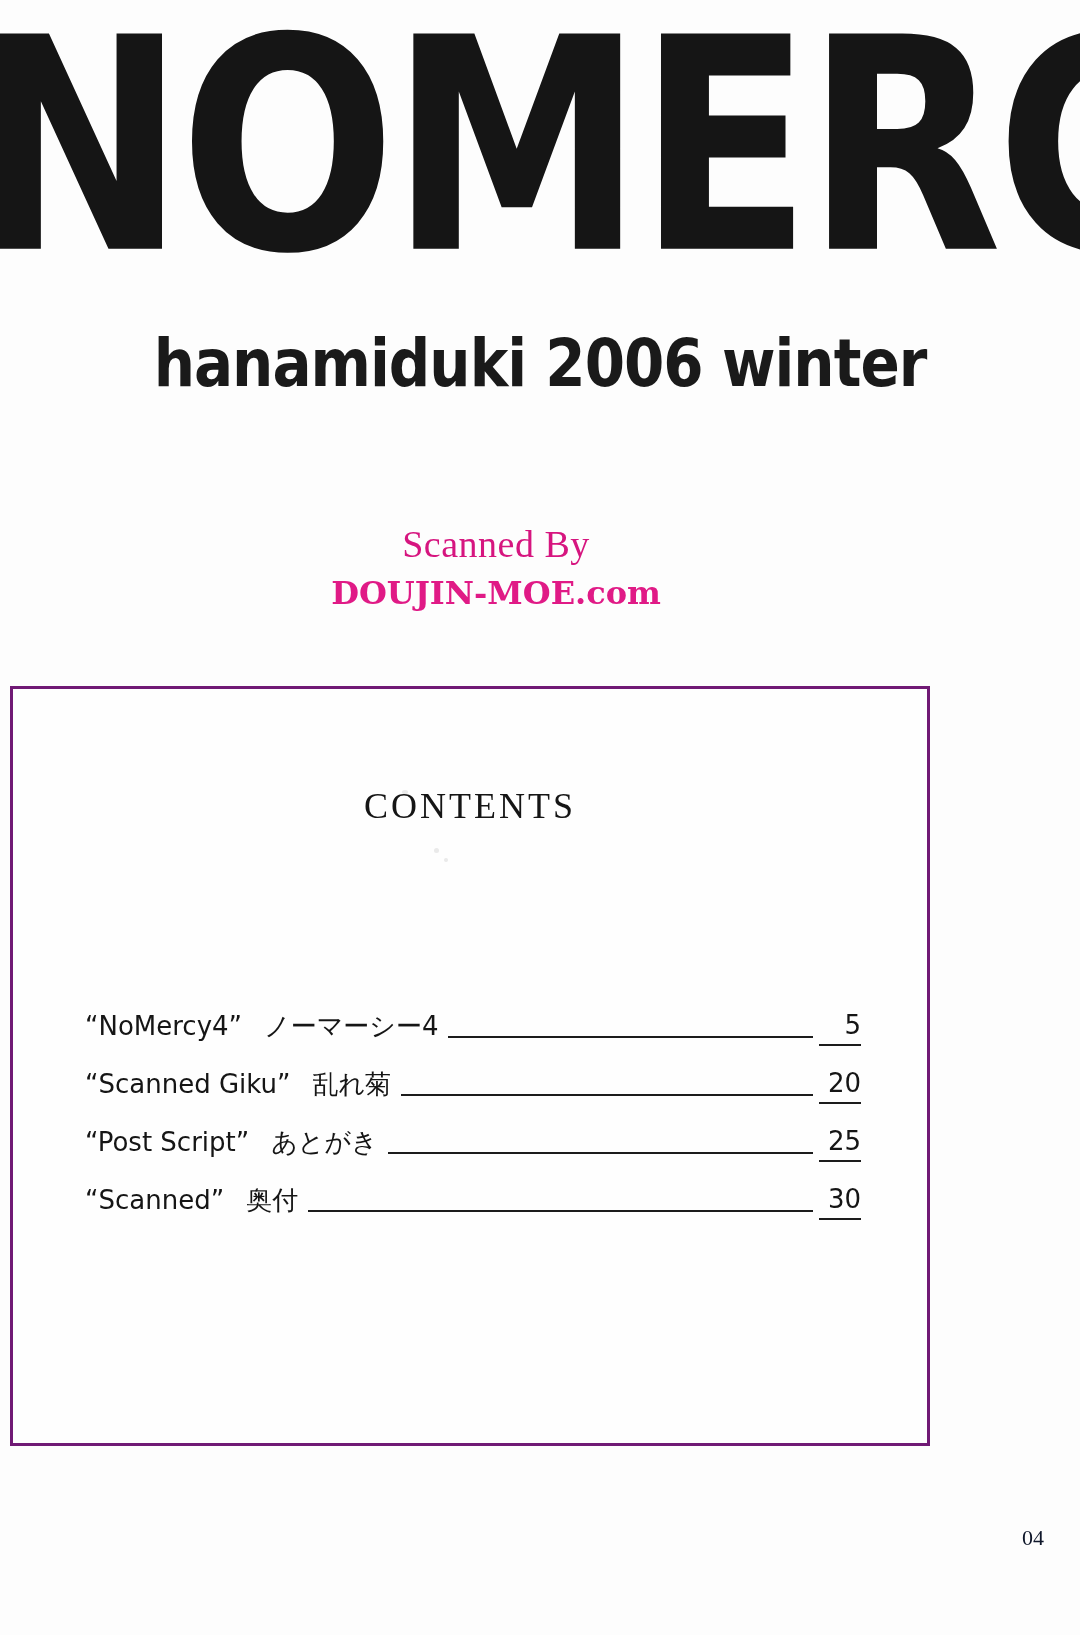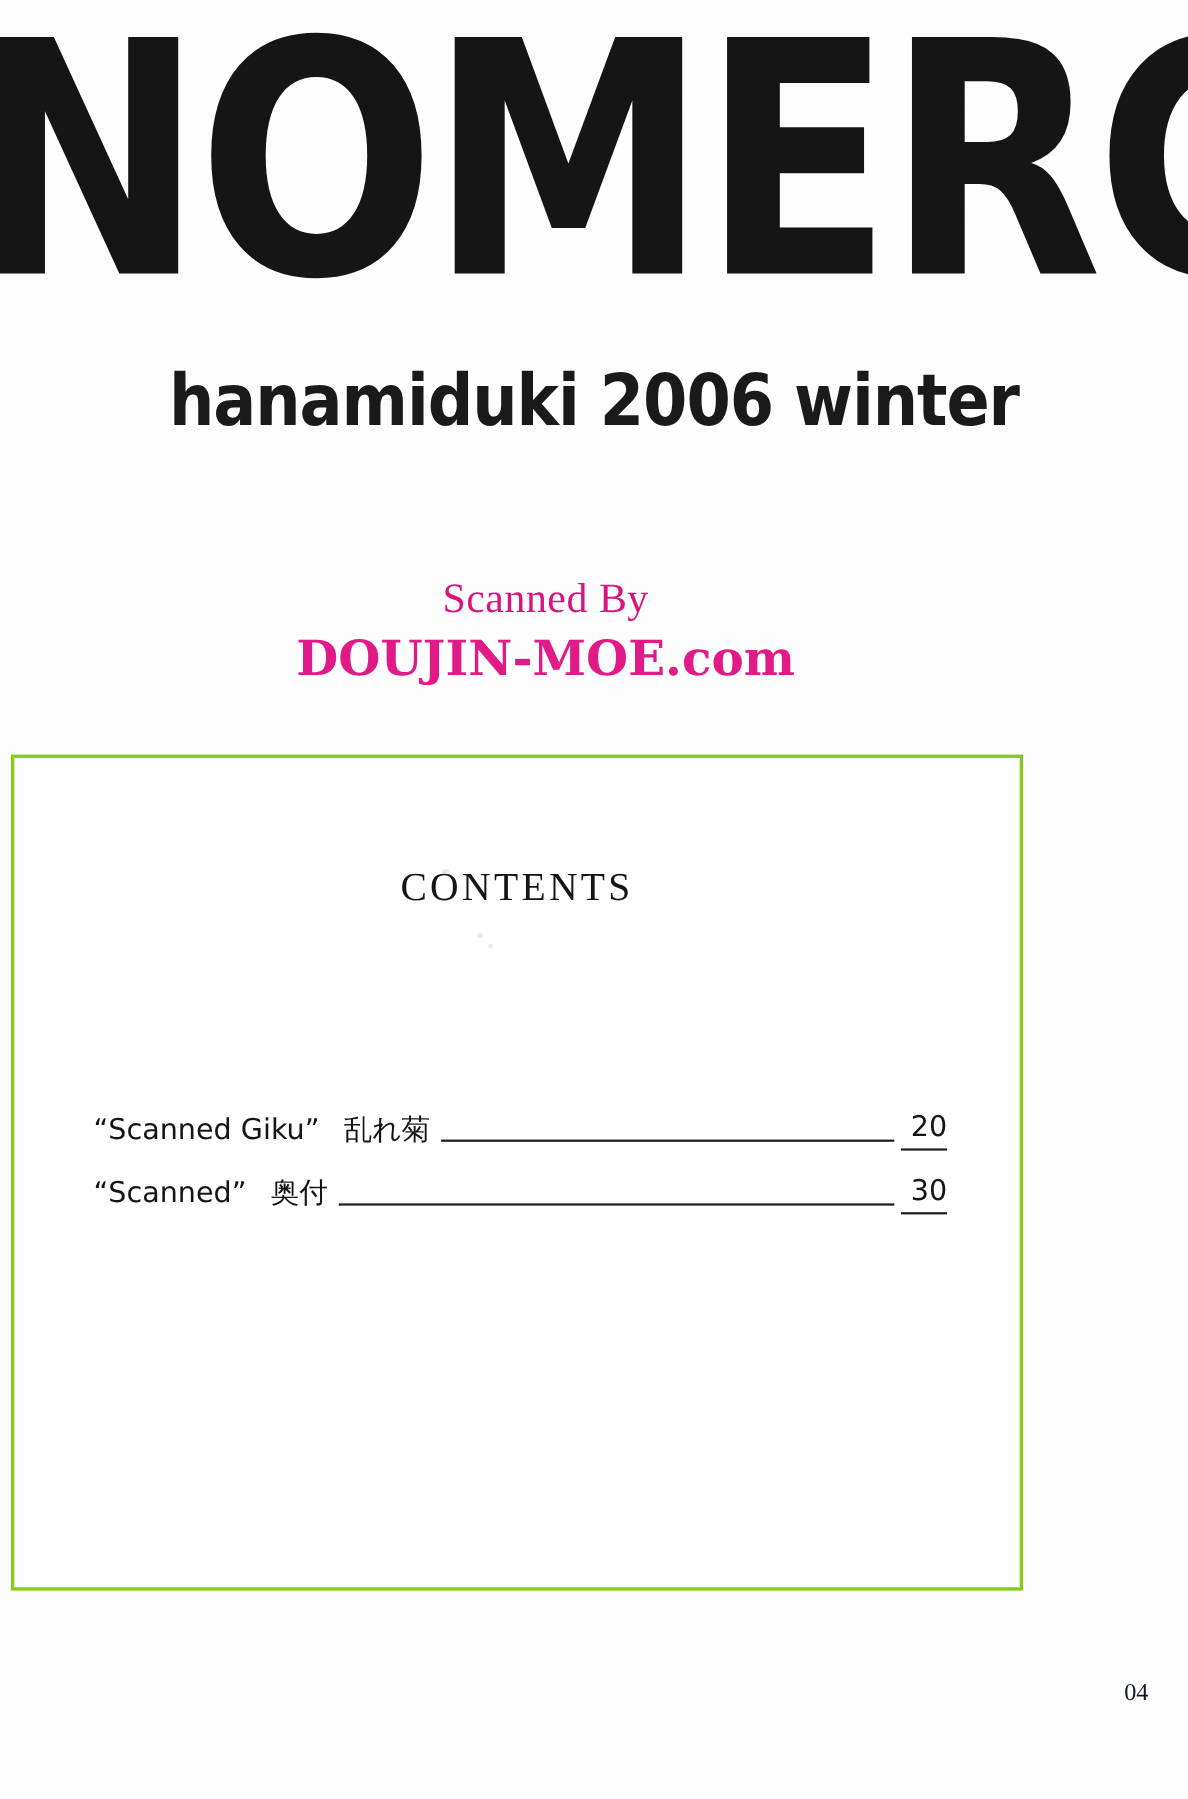--- a/index.html
+++ b/index.html
@@ -70,33 +70,33 @@
   .scan-by {
     font-family: "Liberation Serif", serif;
     font-size: 38px;
     color: #d6157f;
     letter-spacing: 0.5px;
   }
   .scan-site {
     margin-top: 8px;
     font-family: "DejaVu Serif", serif;
     font-weight: bold;
-    font-size: 44px;
+    font-size: 32px;
     color: #e01a86;
     letter-spacing: 0px;
   }
 
   
   .contents-box {
     position: absolute;
     left: 10px;
     top: 686px;
     width: 920px;
     height: 760px;
-    border: 3px solid #84cc16;
+    border: 3px solid #701a75;
     background: #fefefe;
     box-sizing: border-box;
   }
   .contents-title {
     position: absolute;
     top: 96px;
     left: 0;
     width: 100%;
     text-align: center;
     font-family: "Liberation Serif", serif;
@@ -175,29 +175,43 @@
   <div class="scan-block">
     <div class="scan-by">Scanned By</div>
     <div class="scan-site">DOUJIN-MOE.com</div>
   </div>
 
   <div class="contents-box">
     <div class="contents-title">CONTENTS</div>
 
     <div class="toc">
 
+      <div class="toc-row">
+        <span class="toc-label">
+          <span>“NoMercy4”</span><span class="jp">ノーマーシー4</span>
+        </span>
+        <span class="toc-dots"></span>
+        <span class="toc-page">5</span>
+      </div>
 
       <div class="toc-row">
         <span class="toc-label">
           <span>“Scanned Giku”</span><span class="jp">乱れ菊</span>
         </span>
         <span class="toc-dots"></span>
         <span class="toc-page">20</span>
       </div>
 
+      <div class="toc-row">
+        <span class="toc-label">
+          <span>“Post Script”</span><span class="jp">あとがき</span>
+        </span>
+        <span class="toc-dots"></span>
+        <span class="toc-page">25</span>
+      </div>
 
       <div class="toc-row">
         <span class="toc-label">
           <span>“Scanned”</span><span class="jp">奥付</span>
         </span>
         <span class="toc-dots"></span>
         <span class="toc-page">30</span>
       </div>
 
     </div>

